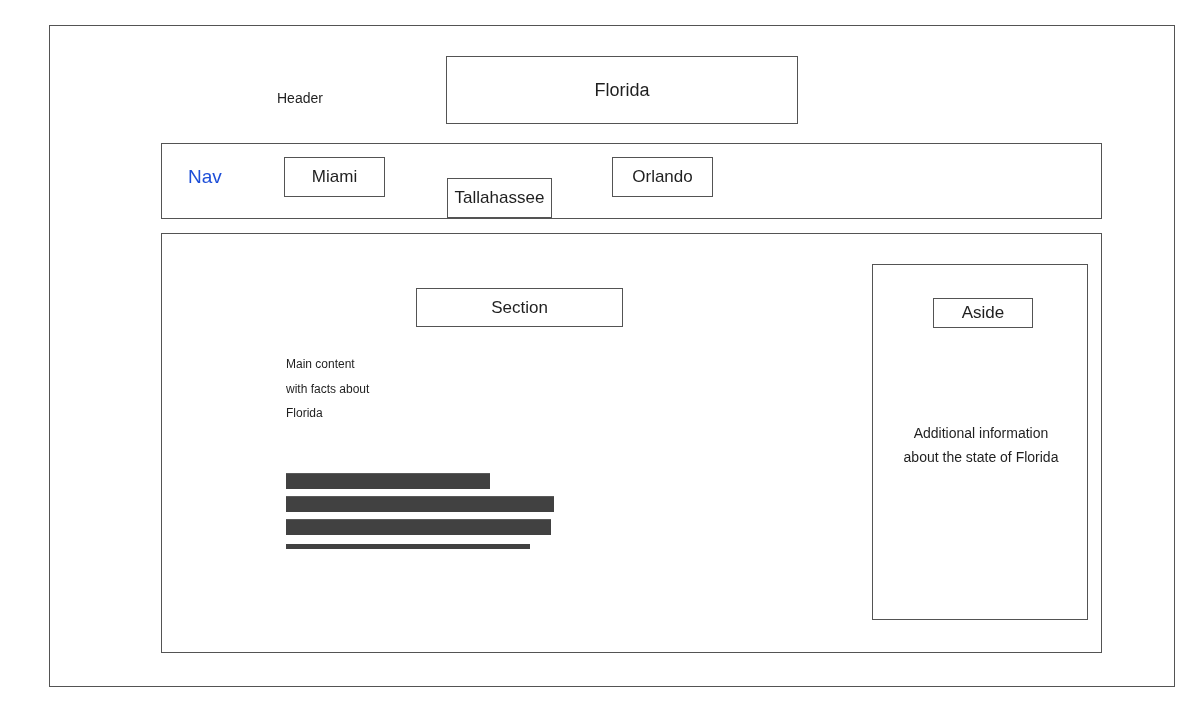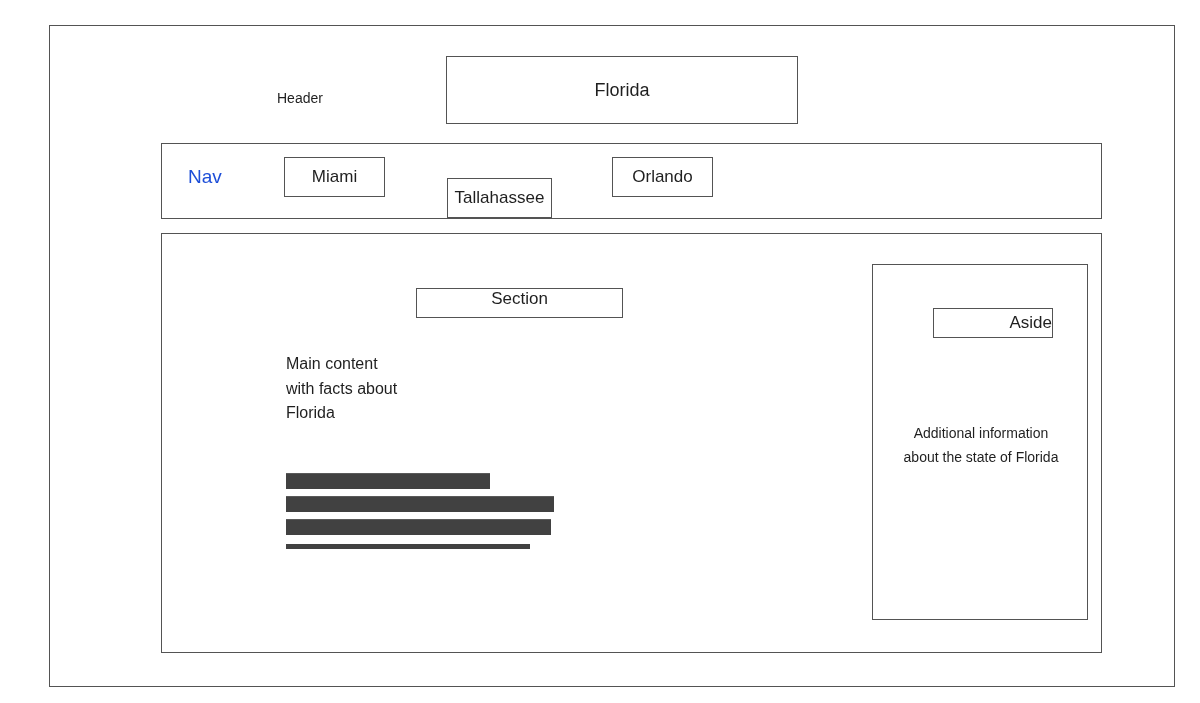--- a/index.html
+++ b/index.html
@@ -105,35 +105,36 @@
     left: 161px;
     top: 233px;
     width: 941px;
     height: 420px;
   }
 
   .section-box {
     left: 416px;
     top: 288px;
     width: 207px;
-    height: 30px;
-    display: flex;
+    height: 39px;
+    display: flex;
+    align-items: center;
     justify-content: center;
   }
   .section-box .box-text {
     font-size: 17px;
     color: #1f1f1f;
   }
 
   .main-text {
     position: absolute;
     left: 286px;
     top: 352px;
     width: 230px;
-    font-size: 16px;
+    font-size: 12px;
     line-height: 24.5px;
     color: #1f1f1f;
     white-space: pre-line;
   }
 
   
   .bar {
     position: absolute;
     left: 286px;
     background: #414141;
@@ -147,26 +148,26 @@
   
   .aside-container {
     left: 872px;
     top: 264px;
     width: 216px;
     height: 356px;
   }
 
   .aside-title-box {
     left: 933px;
-    top: 308px;
-    width: 120px;
+    top: 298px;
+    width: 100px;
     height: 30px;
     display: flex;
     align-items: center;
-    justify-content: flex-end;
+    justify-content: center;
   }
   .aside-title-box .box-text {
     font-size: 17px;
     color: #1f1f1f;
   }
 
   .aside-text {
     position: absolute;
     left: 868px;
     top: 421px;

